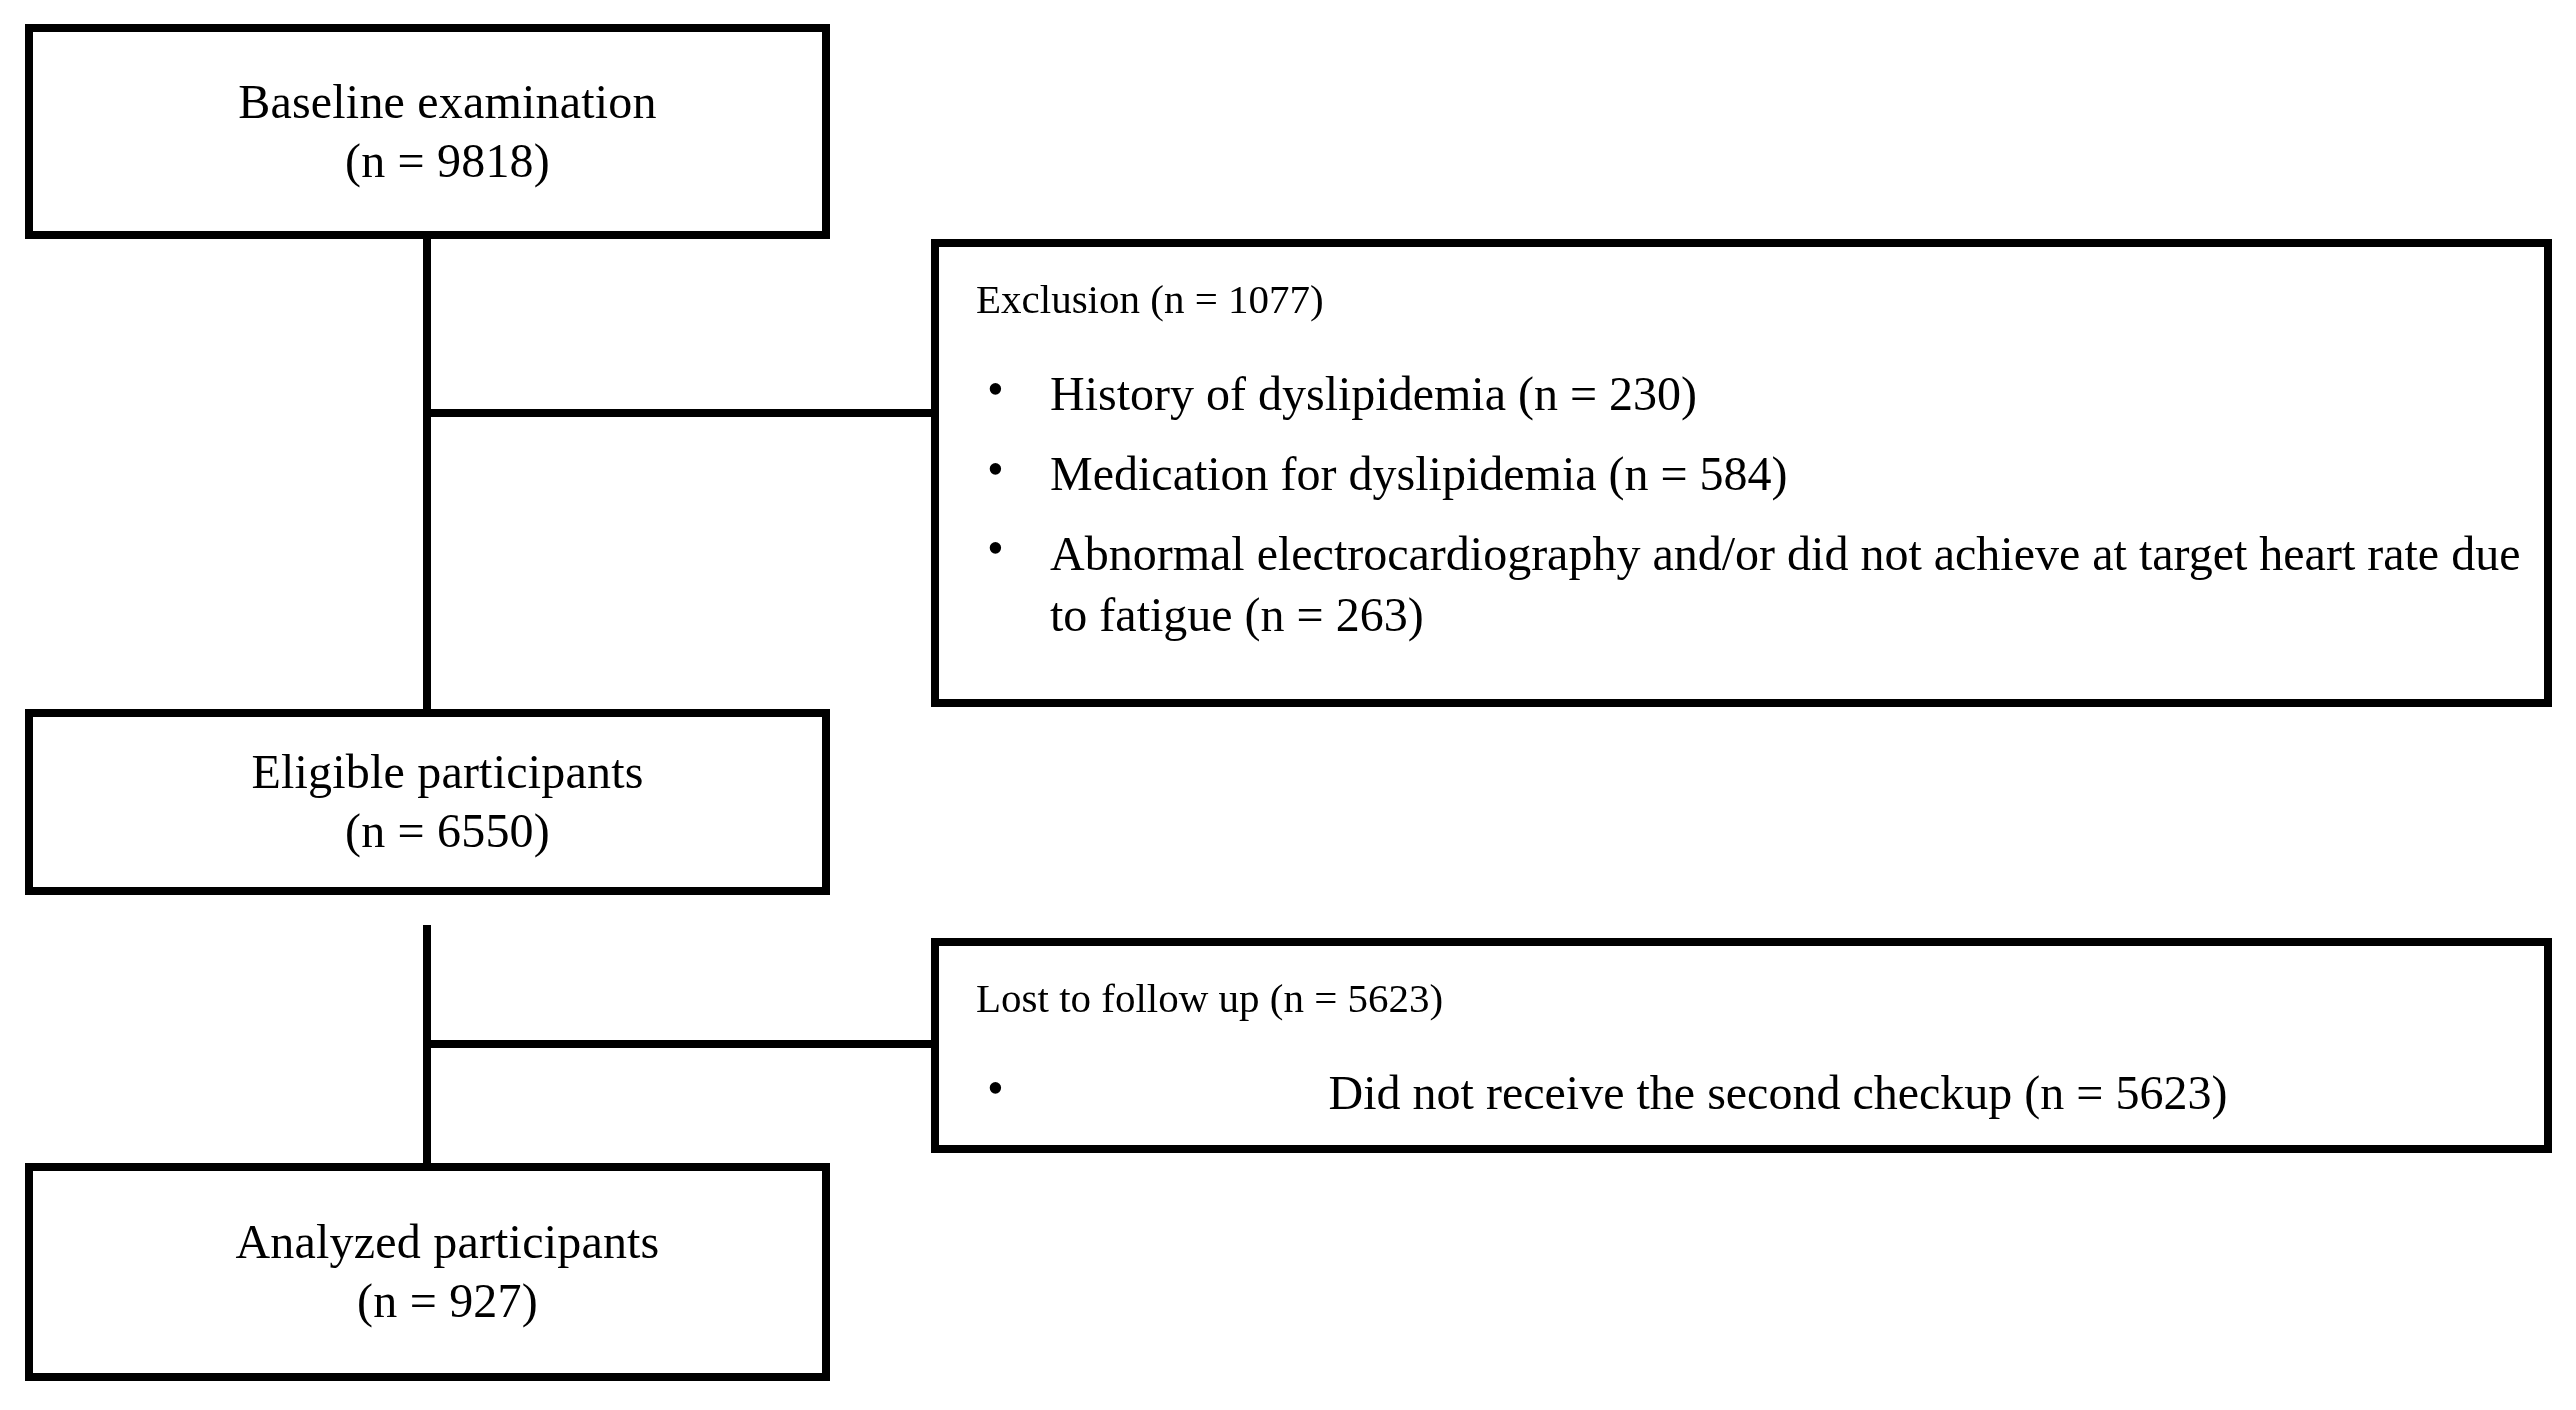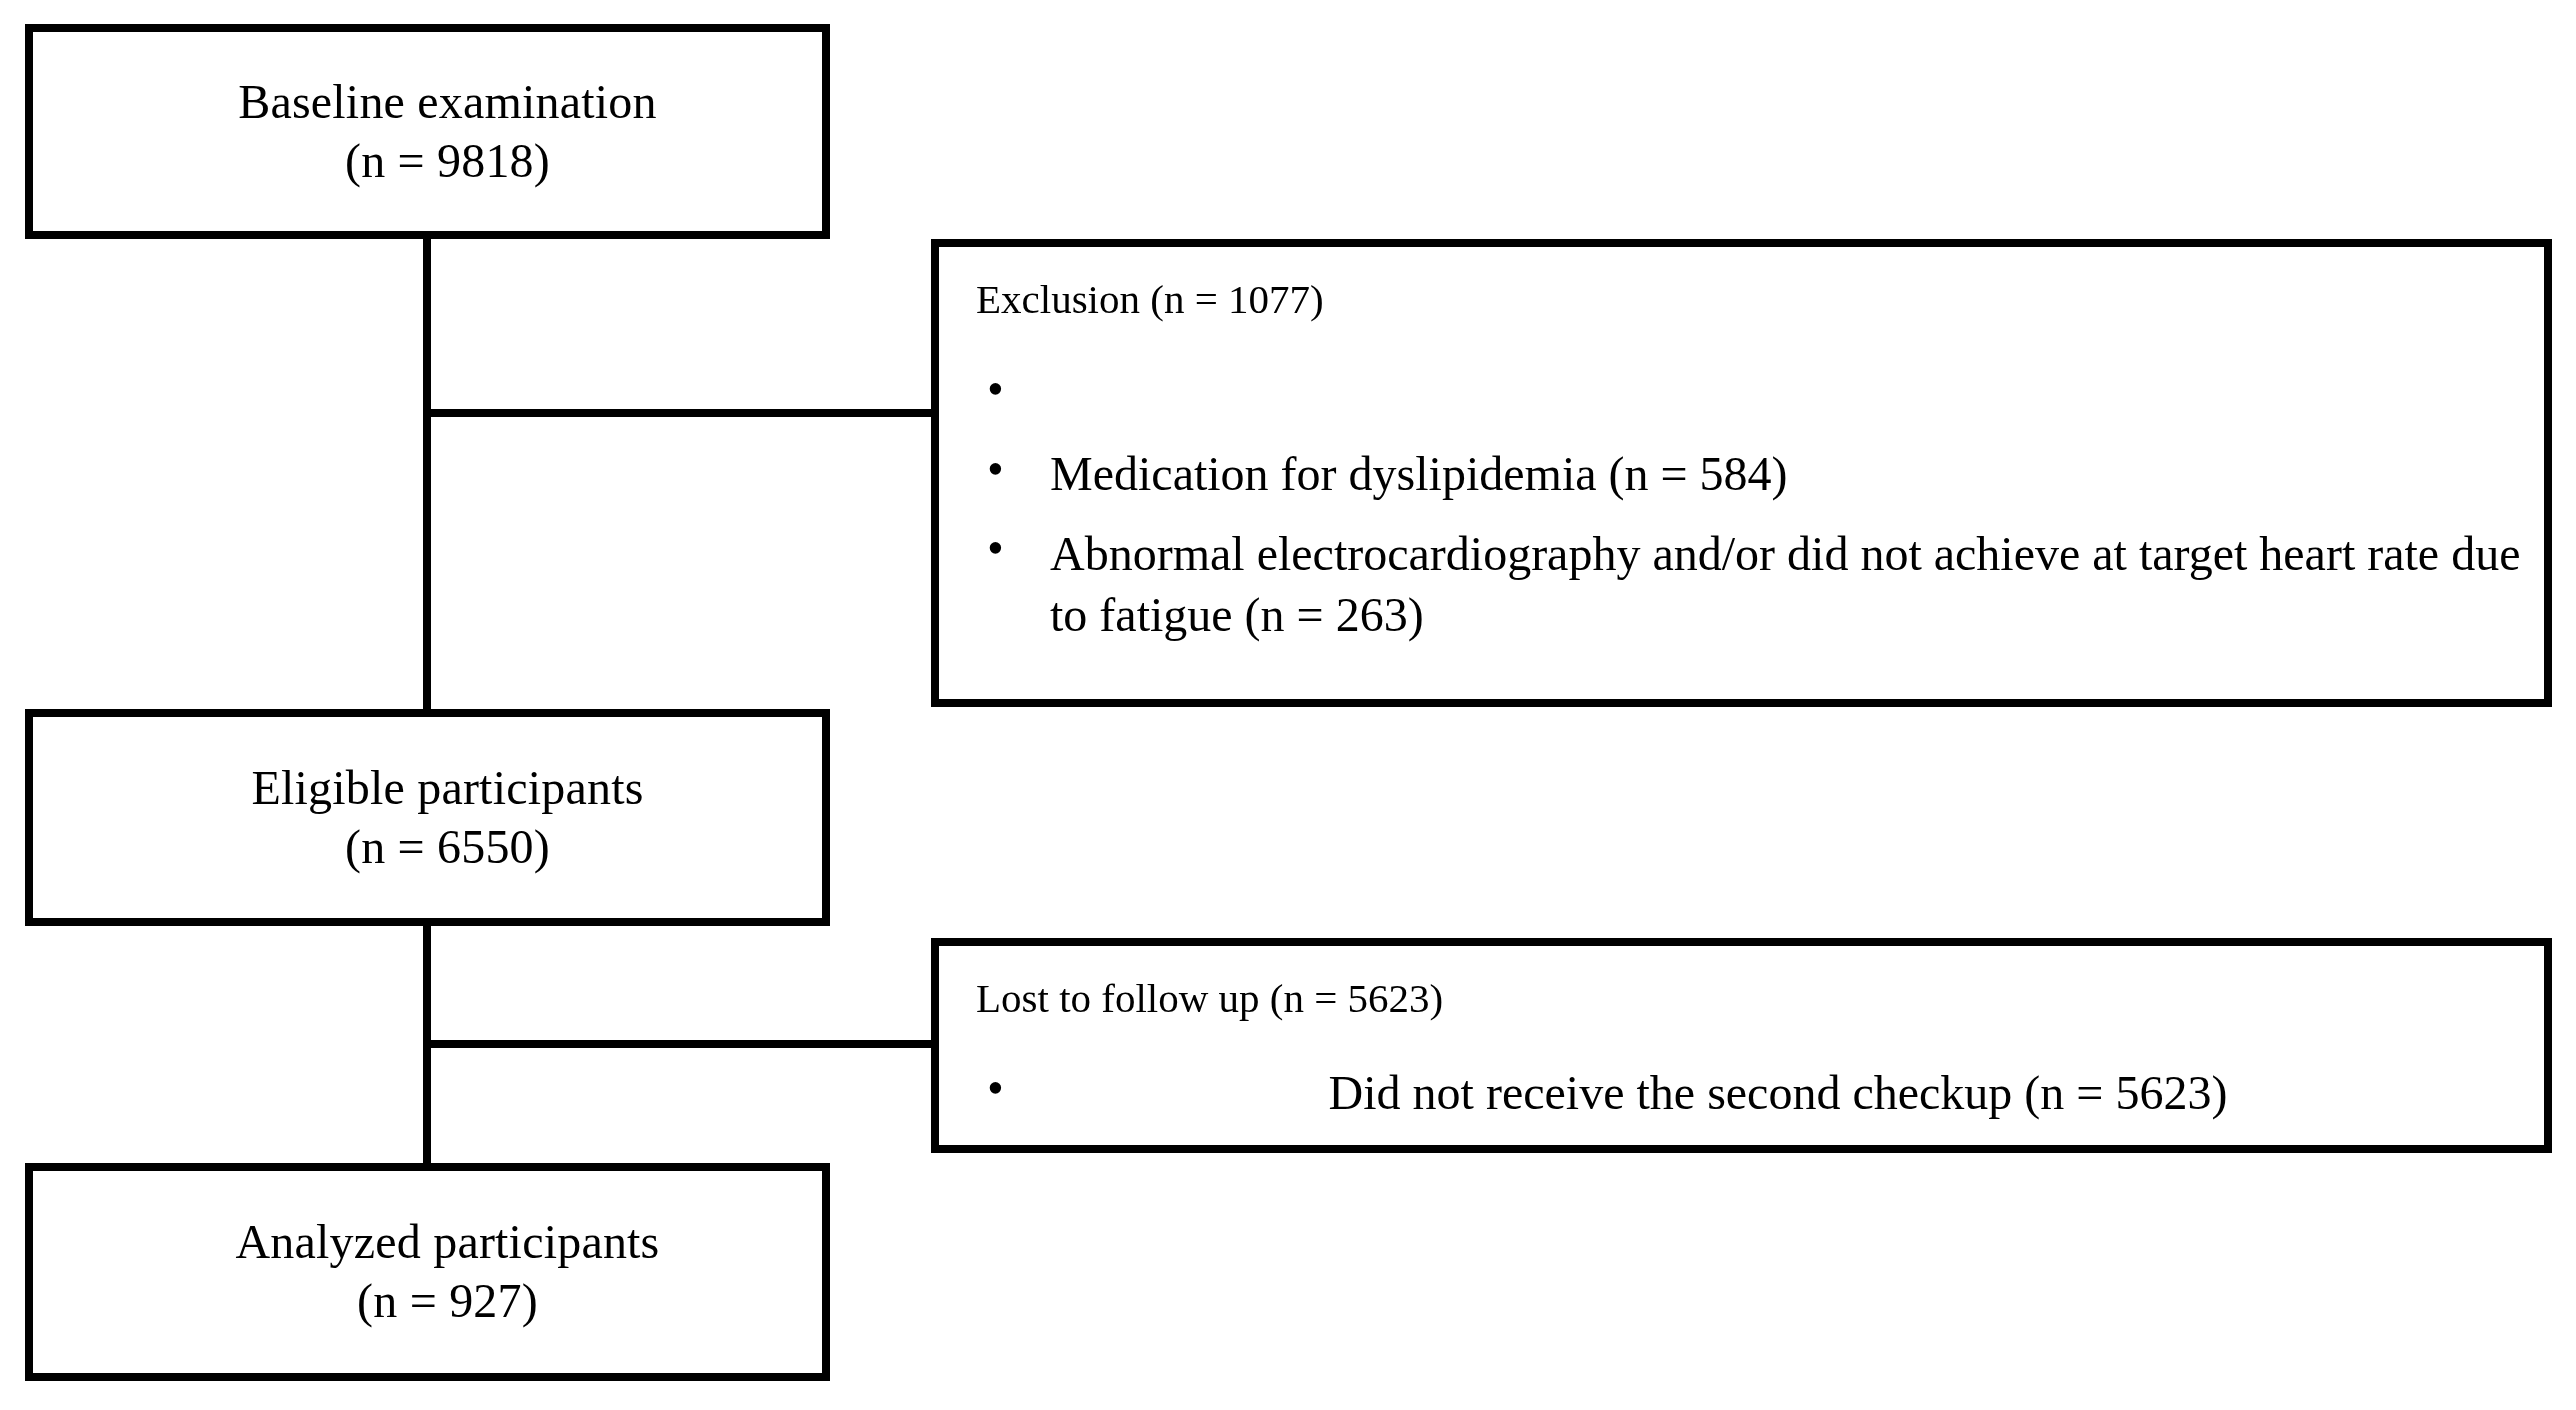--- a/index.html
+++ b/index.html
@@ -76,29 +76,30 @@
   <div class="node-box" style="left:24.5px; top:24px; width:805px; height:215px;">
     <span class="node-line">Baseline examination</span>
     <span class="node-line">(n = 9818)</span>
   </div>
 
   <div class="list-box" style="left:931px; top:239px; width:1621px; height:468px;">
 
     <span class="list-heading" style="left:37px; top:32px;">Exclusion (n = 1077)</span>
 
     <span class="bullet-dot" style="left:48px; top:118px;">•</span>
+    <span class="bullet-text" style="left:111px; top:116px; width:1456px;">History of dyslipidemia (n = 230)</span>
 
     <span class="bullet-dot" style="left:48px; top:198px;">•</span>
     <span class="bullet-text" style="left:111px; top:196px; width:1456px;">Medication for dyslipidemia (n = 584)</span>
 
     <span class="bullet-dot" style="left:48px; top:277px;">•</span>
     <span class="bullet-text" style="left:111px; top:276px; width:1479px;">Abnormal electrocardiography and/or did not achieve at target heart rate due to fatigue (n = 263)</span>
   </div>
 
-  <div class="node-box" style="left:24.5px; top:709px; width:805px; height:217px;">
+  <div class="node-box" style="left:24.5px; top:709px; width:805px; height:186px;">
     <span class="node-line">Eligible participants</span>
     <span class="node-line">(n = 6550)</span>
   </div>
 
   <div class="list-box" style="left:931px; top:938px; width:1621px; height:215px;">
 
     <span class="list-heading" style="left:37px; top:32px;">Lost to follow up (n = 5623)</span>
 
     <span class="bullet-dot" style="left:48px; top:118px;">•</span>
     <span class="bullet-text" style="left:111px; top:116px; width:1456px;text-align:center;">Did not receive the second checkup (n = 5623)</span>

